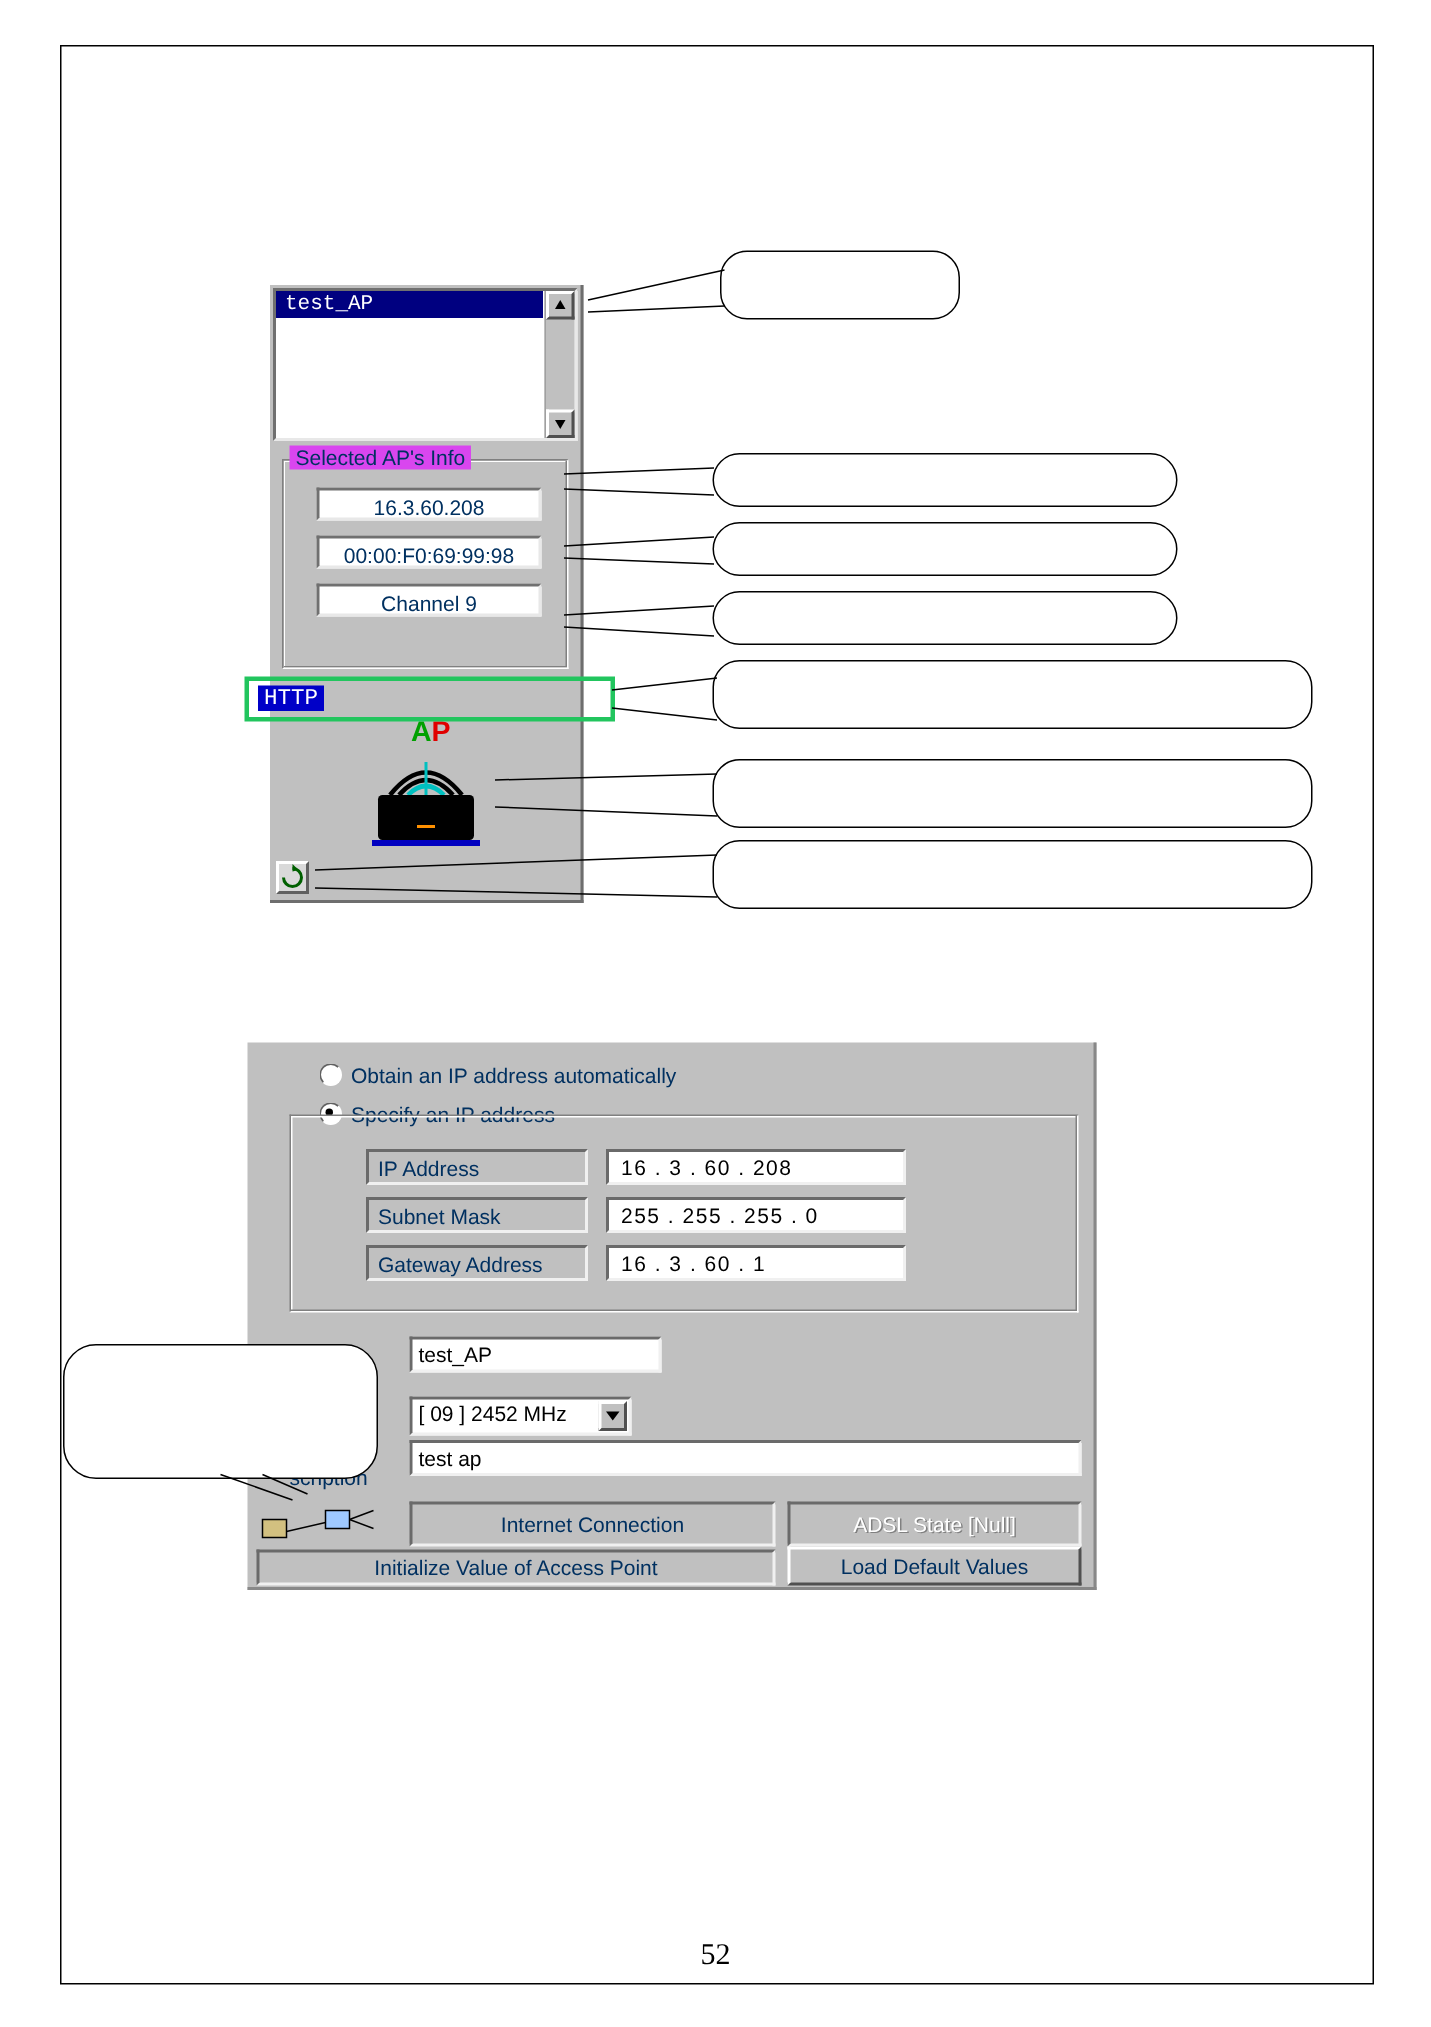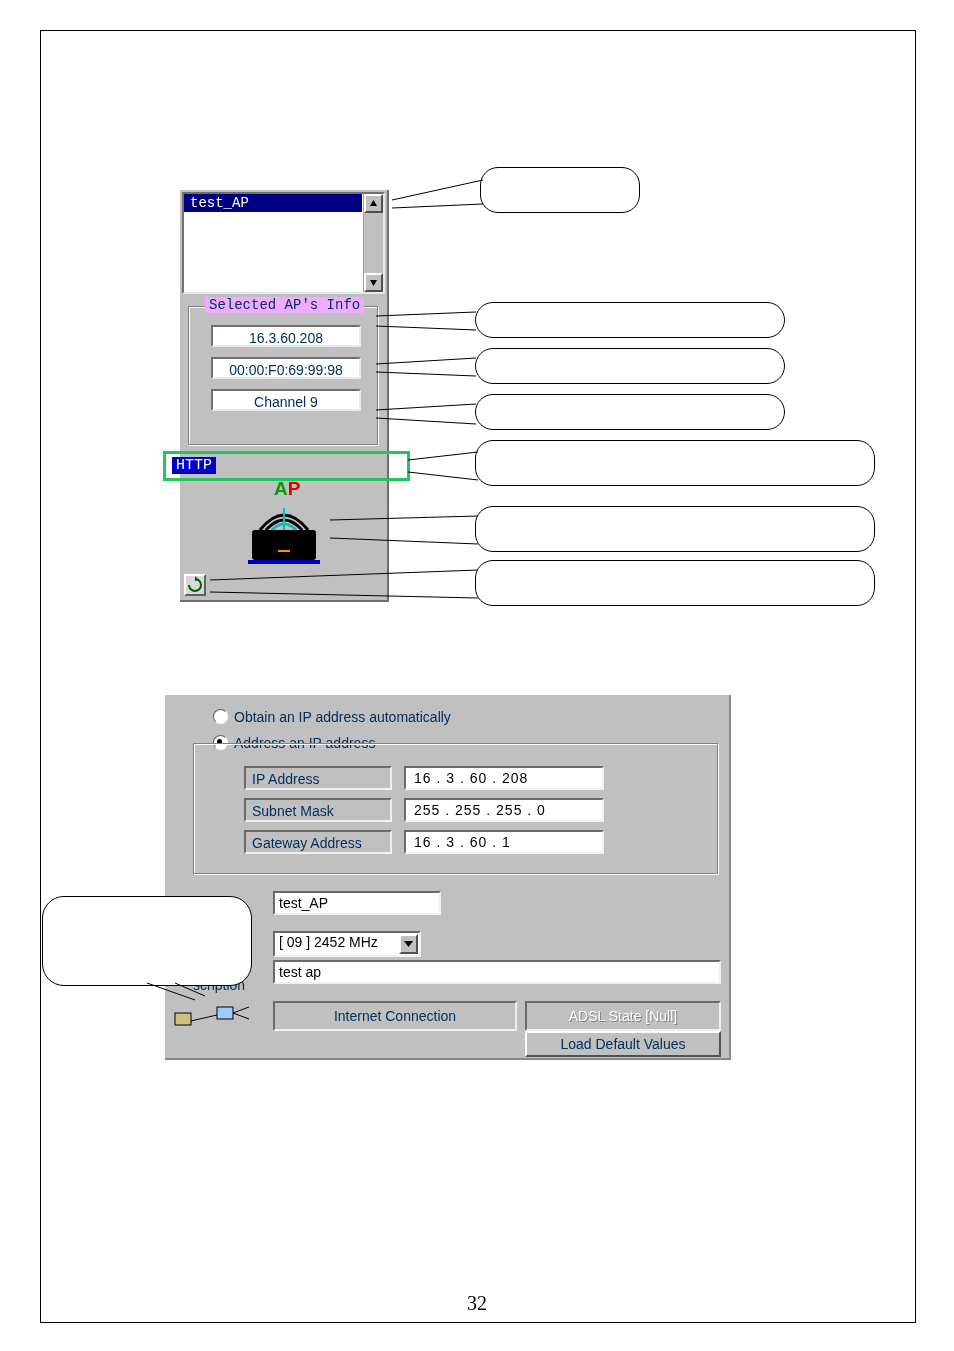--- a/index.html
+++ b/index.html
@@ -95,26 +95,25 @@
     right: 8px;
     height: 138px;
     border: 1px solid #808080;
     border-right-color:#ffffff;
     border-bottom-color:#ffffff;
     box-shadow: inset -1px -1px 0 #808080, inset 1px 1px 0 #ffffff;
   }
   .grp .legend {
     position: absolute;
     top: -10px;
-    left: 16px;
+    left: 4px;
     padding: 0 4px;
-    background: #f0abfc;
+    background: #d946ef;
     color: #003060;
     font-size: 14px;
-    font-family: Liberation Mono, monospace;
   }
   .info-field {
     position: absolute;
     left: 22px;
     width: 150px;
     height: 22px;
     line-height: 22px;
     background: #ffffff;
     text-align: center;
     color: #003060;
@@ -459,21 +458,21 @@
     <line x1="330" y1="538" x2="478" y2="544" stroke="#000"></line>
     <line x1="210" y1="580" x2="478" y2="570" stroke="#000"></line>
     <line x1="210" y1="592" x2="478" y2="598" stroke="#000"></line>
   </svg>
 
   <div class="panel2">
     <div class="radio-row" style="top:14px;">
       <span class="dot"></span><span>Obtain an IP address automatically</span>
     </div>
     <div class="radio-row" style="top:40px;">
-      <span class="dot checked"></span><span>Address an IP address</span>
+      <span class="dot checked"></span><span>Specify an IP address</span>
     </div>
 
     <div class="ip-group">
       <div class="ip-row" style="top:22px;">
         <div class="ip-label-box">IP Address</div>
         <div class="ip-value-box">16  .   3  .  60  . 208</div>
       </div>
       <div class="ip-row" style="top:54px;">
         <div class="ip-label-box">Subnet Mask</div>
         <div class="ip-value-box">255 . 255 . 255 .   0</div>
@@ -504,23 +503,24 @@
         <rect x="4" y="10" width="16" height="12" fill="#d2c080" stroke="#000"></rect>
         <rect x="46" y="4" width="16" height="12" fill="#9fc9ff" stroke="#000"></rect>
         <line x1="20" y1="18" x2="46" y2="12" stroke="#000"></line>
         <line x1="62" y1="10" x2="78" y2="4" stroke="#000"></line>
         <line x1="62" y1="10" x2="78" y2="16" stroke="#000"></line>
       </svg>
     </div>
     <div class="btn flat" style="left:108px; top:306px; width:244px;">Internet Connection</div>
     <div class="btn flat disabled" style="left:360px; top:306px; width:196px;">ADSL State [Null]</div>
 
+    <div class="btn flat" style="left:6px; top:338px; width:346px; height:24px; line-height:20px;">Initialize Value of Access Point</div>
     <div class="btn" style="left:360px; top:336px; width:196px; height:26px; line-height:22px;">Load Default Values</div>
   </div>
 
   <div class="callout2" style="left:42px; top:896px; width:210px; height:90px;"></div>
   <svg style="position:absolute; left:0; top:0; width:954px; height:1100px; pointer-events:none;">
     <line x1="147" y1="983" x2="195" y2="1000" stroke="#000"></line>
     <line x1="175" y1="983" x2="205" y2="996" stroke="#000"></line>
   </svg>
 
-  <div class="page-num">32</div>
+  <div class="page-num">52</div>
 </div>
 
 </body></html>

